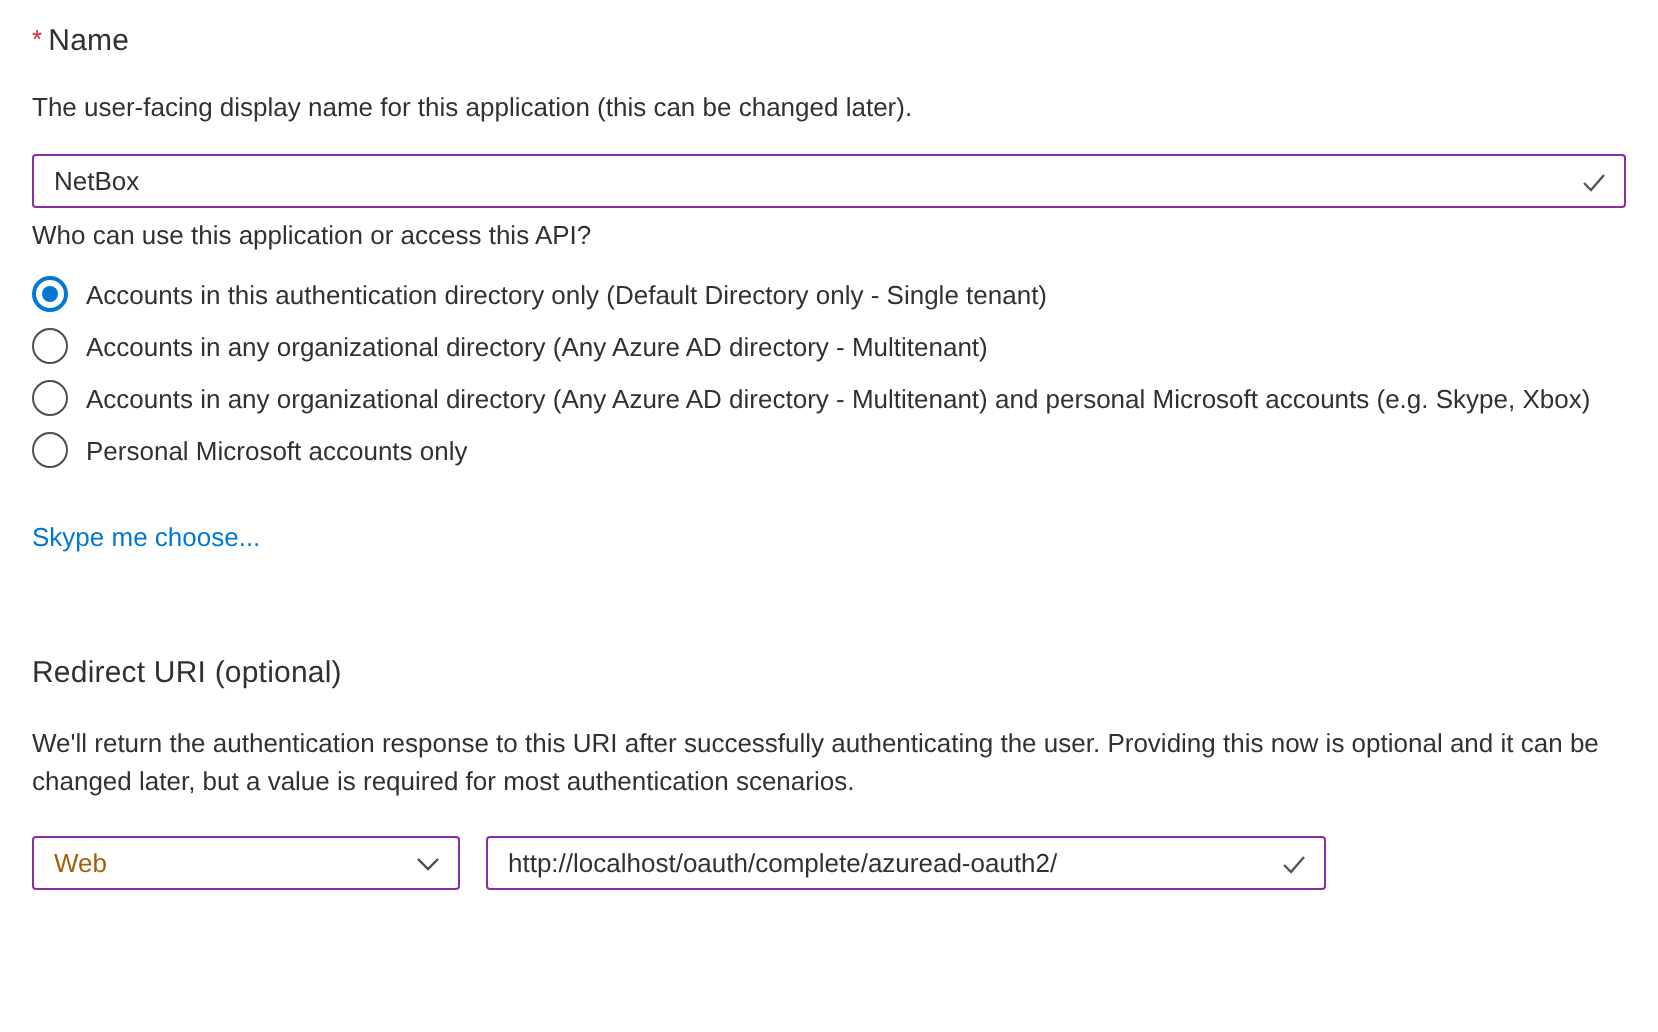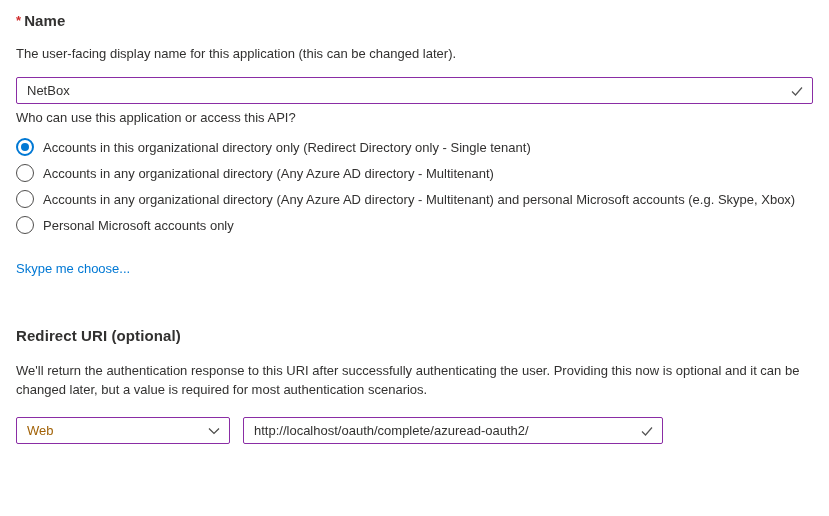--- a/index.html
+++ b/index.html
@@ -8,21 +8,21 @@
     background: #ffffff;
     font-family: "Liberation Sans", sans-serif;
     color: #323130;
     position: relative;
     overflow: hidden;
   }
   .page { padding: 0 16px; }
 
   .section-heading {
     font-size: 15px;
-    font-weight: 700;
+    font-weight: 400;
     color: #323130;
     letter-spacing: 0.1px;
   }
   .body-text {
     font-size: 13px;
     color: #323130;
   }
 
   
   .name-heading { padding-top: 12px; }
@@ -184,21 +184,21 @@
     </svg>
   </div>
 
   
 
   <div class="body-text sat-question">Who can use this application or access this API?</div>
 
   <div class="radio-group">
     <div class="radio-row selected">
       <span class="radio-circle"></span>
-      <span class="radio-label">Accounts in this organizational directory only (Redirect Directory only - Single tenant)</span>
+      <span class="radio-label">Accounts in this authentication directory only (Default Directory only - Single tenant)</span>
     </div>
     <div class="radio-row">
       <span class="radio-circle"></span>
       <span class="radio-label">Accounts in any organizational directory (Any Azure AD directory - Multitenant)</span>
     </div>
     <div class="radio-row">
       <span class="radio-circle"></span>
       <span class="radio-label">Accounts in any organizational directory (Any Azure AD directory - Multitenant) and personal Microsoft accounts (e.g. Skype, Xbox)</span>
     </div>
     <div class="radio-row">

